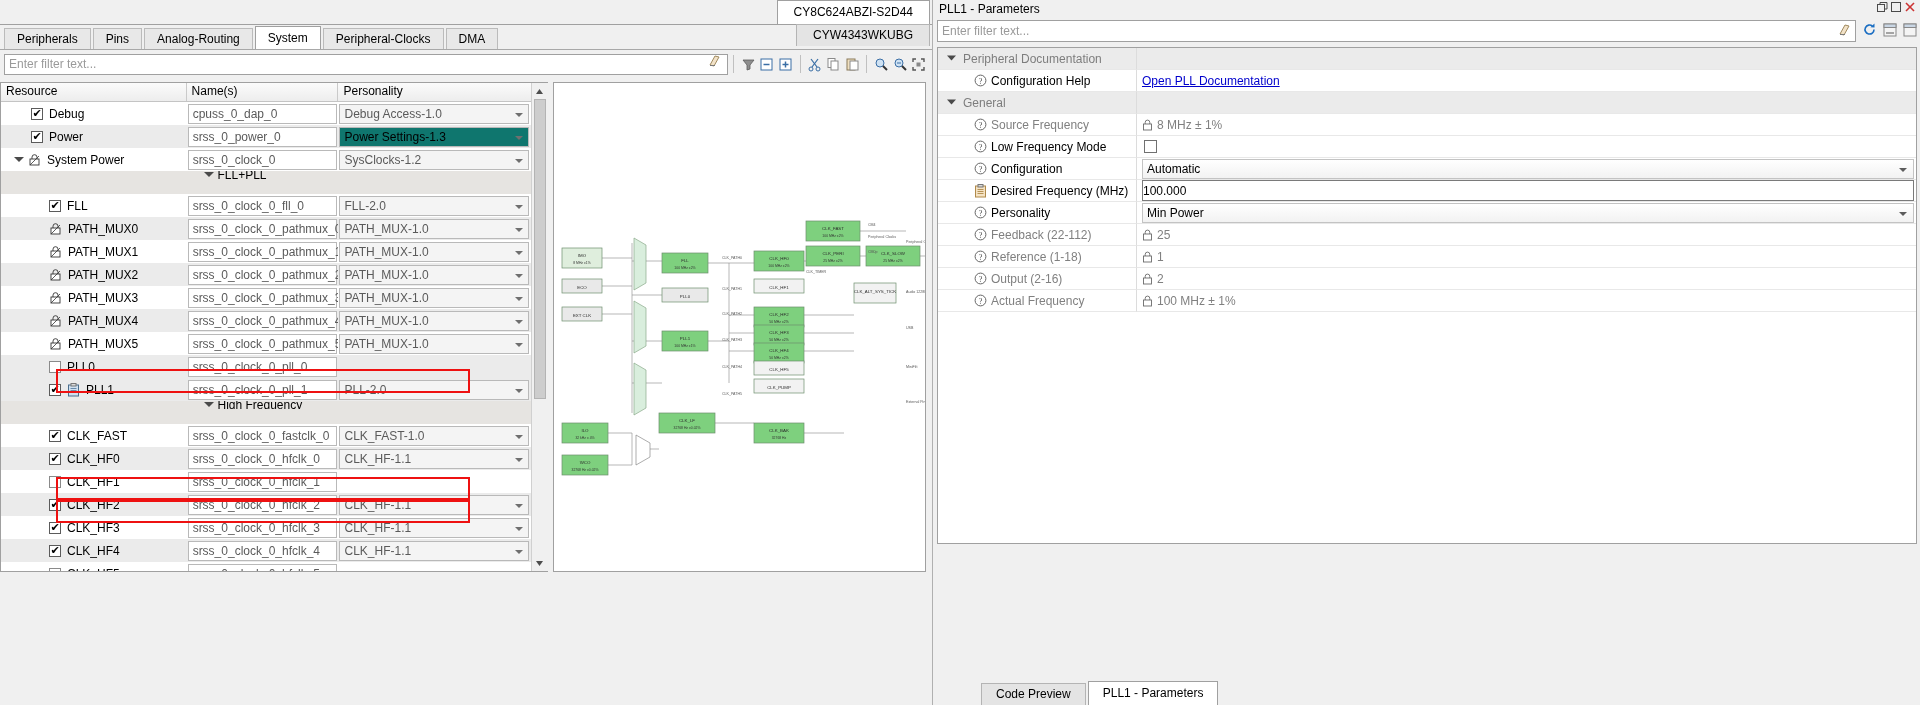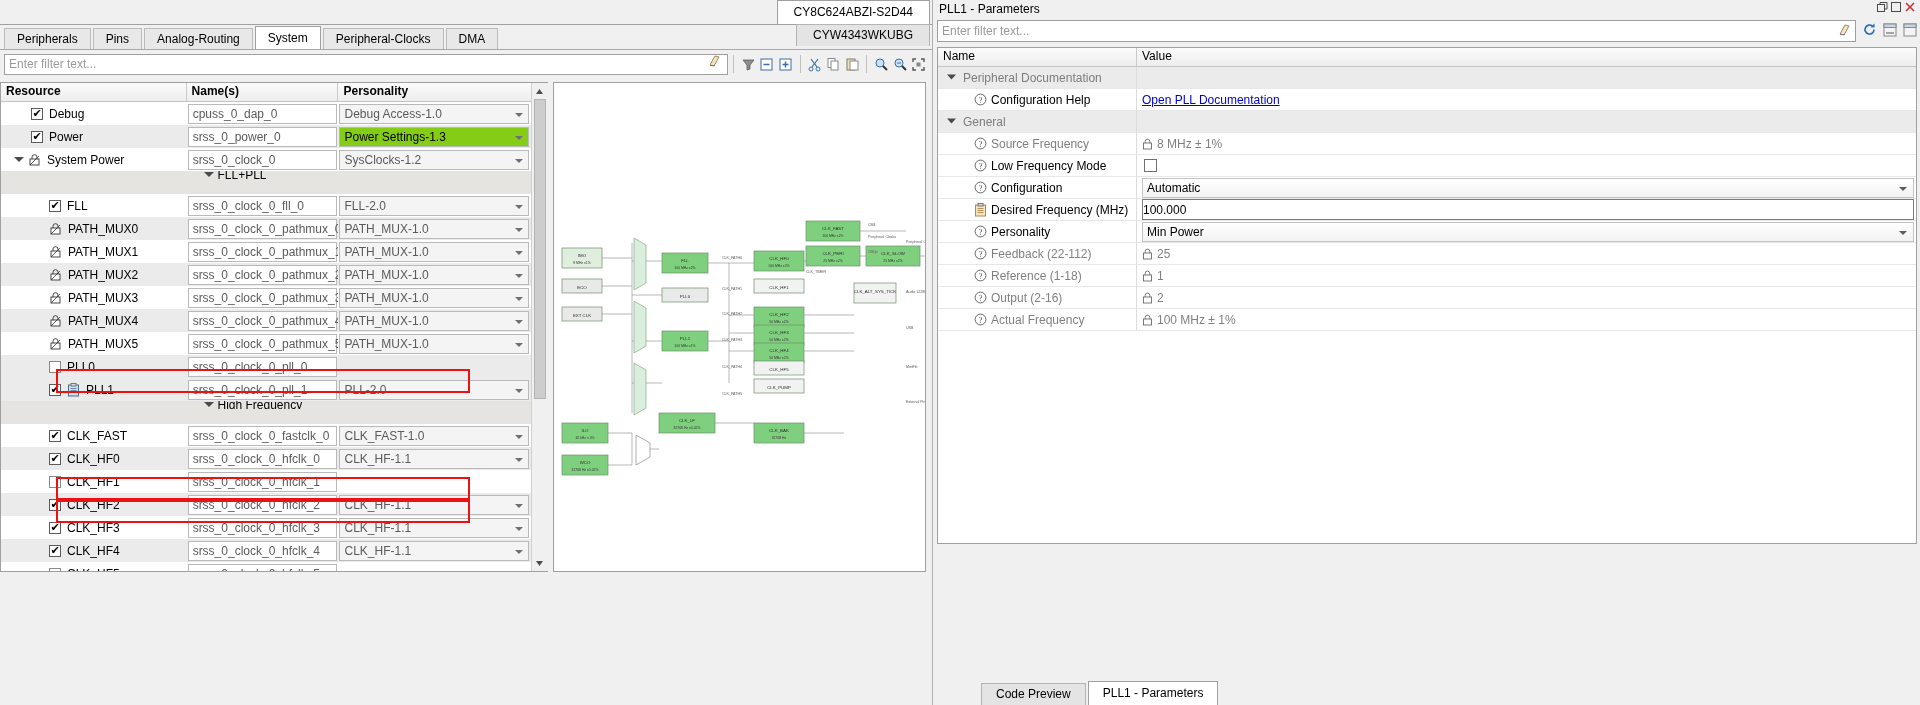--- a/index.html
+++ b/index.html
@@ -42,37 +42,37 @@
   .filter-eraser { margin-left:auto; margin-right:2px; }
   .tb-sep { width: 1px; height: 18px; background: #c0c0c0; margin: 0 5px; }
   .tb-btn { width: 20px; height: 20px; display: inline-flex; align-items: center; justify-content: center; }
 
   
   .tree-wrap { position: absolute; left: 0; top: 82px; width: 548px; height: 490px;
                border: 1px solid #a0a0a0; background: #fff; display: flex; }
   .tree-main { flex: 1; display: flex; flex-direction: column; overflow: hidden; }
   .tree-head { display: flex; height: 19px; background: linear-gradient(#fbfbfb,#ededed);
                border-bottom: 1px solid #c4c4c4; font-size: 12px; }
-  .th { padding: 1px 5px; border-right: 1px solid #cacaca; overflow: hidden; white-space: nowrap; font-weight: bold; }
+  .th { padding: 1px 5px; border-right: 1px solid #cacaca; overflow: hidden; white-space: nowrap; }
   .th.c1 { width: 187px; } .th.c2 { width: 153px; } .th.c3 { width: 194px; border-right: none; }
   .tree-body { flex: 1; overflow: hidden; }
   .row { display: flex; height: 23px; align-items: center; font-size: 12px; }
   .row.alt { background: #ebebeb; }
   .row.grp { background: #e6e4e1; flex-direction: column; }
   .cell { height: 23px; display: flex; align-items: center; overflow: hidden; white-space: nowrap; }
   .c-res { width: 187px; padding-left: 4px; }
   .c-name { width: 153px; }
   .c-pers { width: 194px; }
   .txtbox { height: 20px; margin: 12px 1px; border: 1px solid #b9b9b9; background: #fff;
             width: 149px; padding: 0 4px; display: flex; align-items: center;
             color: #5a5a5a; font-size: 12px; }
   .combobox { height: 20px; margin: 0 1px; border: 1px solid #b9b9b9; background: #f4f4f4;
               width: 190px; padding: 0 4px; display: flex; align-items: center;
               color: #5a5a5a; font-size: 12px; position: relative; }
-  .combobox.strong { color: #000; background:#84cc16; }
+  .combobox.strong { color: #000; background:#0f766e; }
   .combobox .arrow { position: absolute; right: 5px; top: 8px; width: 0; height: 0;
                      border-left: 4px solid transparent; border-right: 4px solid transparent;
                      border-top: 4px solid #6f6f6f; }
   .cb { width: 12px; height: 12px; border: 1px solid #5b5b5b; background: #fff;
         display: inline-flex; align-items: center; justify-content: center;
         font-size: 11px; line-height: 1; color: #000; flex: 0 0 12px; }
   .cb.dim { border-color: #8a8a8a; }
   .cb-locked { width: 13px; height: 13px; flex:0 0 13px; position: relative; }
   .twisty { width: 11px; height: 11px; flex: 0 0 11px; position: relative; }
   .twisty::after { content: ""; position: absolute; left: 1px; top: 3px;
@@ -832,24 +832,20 @@
         <span>
           <svg width="14" height="14" viewBox="0 0 14 14">
               <rect x="1" y="1" width="12" height="12" fill="#f4f4f4" stroke="#888"></rect>
               <rect x="1" y="1" width="12" height="3.5" fill="#c9d6e4" stroke="#888"></rect>
             </svg>
         </span>
       </div>
     </div>
 
     <div class="rp-table">
-      <div class="rp-head">
-        <div class="h1">Name</div>
-        <div class="h2">Value</div>
-      </div>
       <div id="param-rows">
           <div class="prow group">
             <div class="pname">
               <span style="width: 0px; display: inline-block;"></span>
               <span class="help-icon"><svg width="11" height="11" viewBox="0 0 11 11">
                   <polygon points="1,3.5 10,3.5 5.5,8.5" fill="#4a4a4a"></polygon>
                 </svg></span>
               <span>Peripheral Documentation</span>
             </div>
             <div class="pval"></div>

